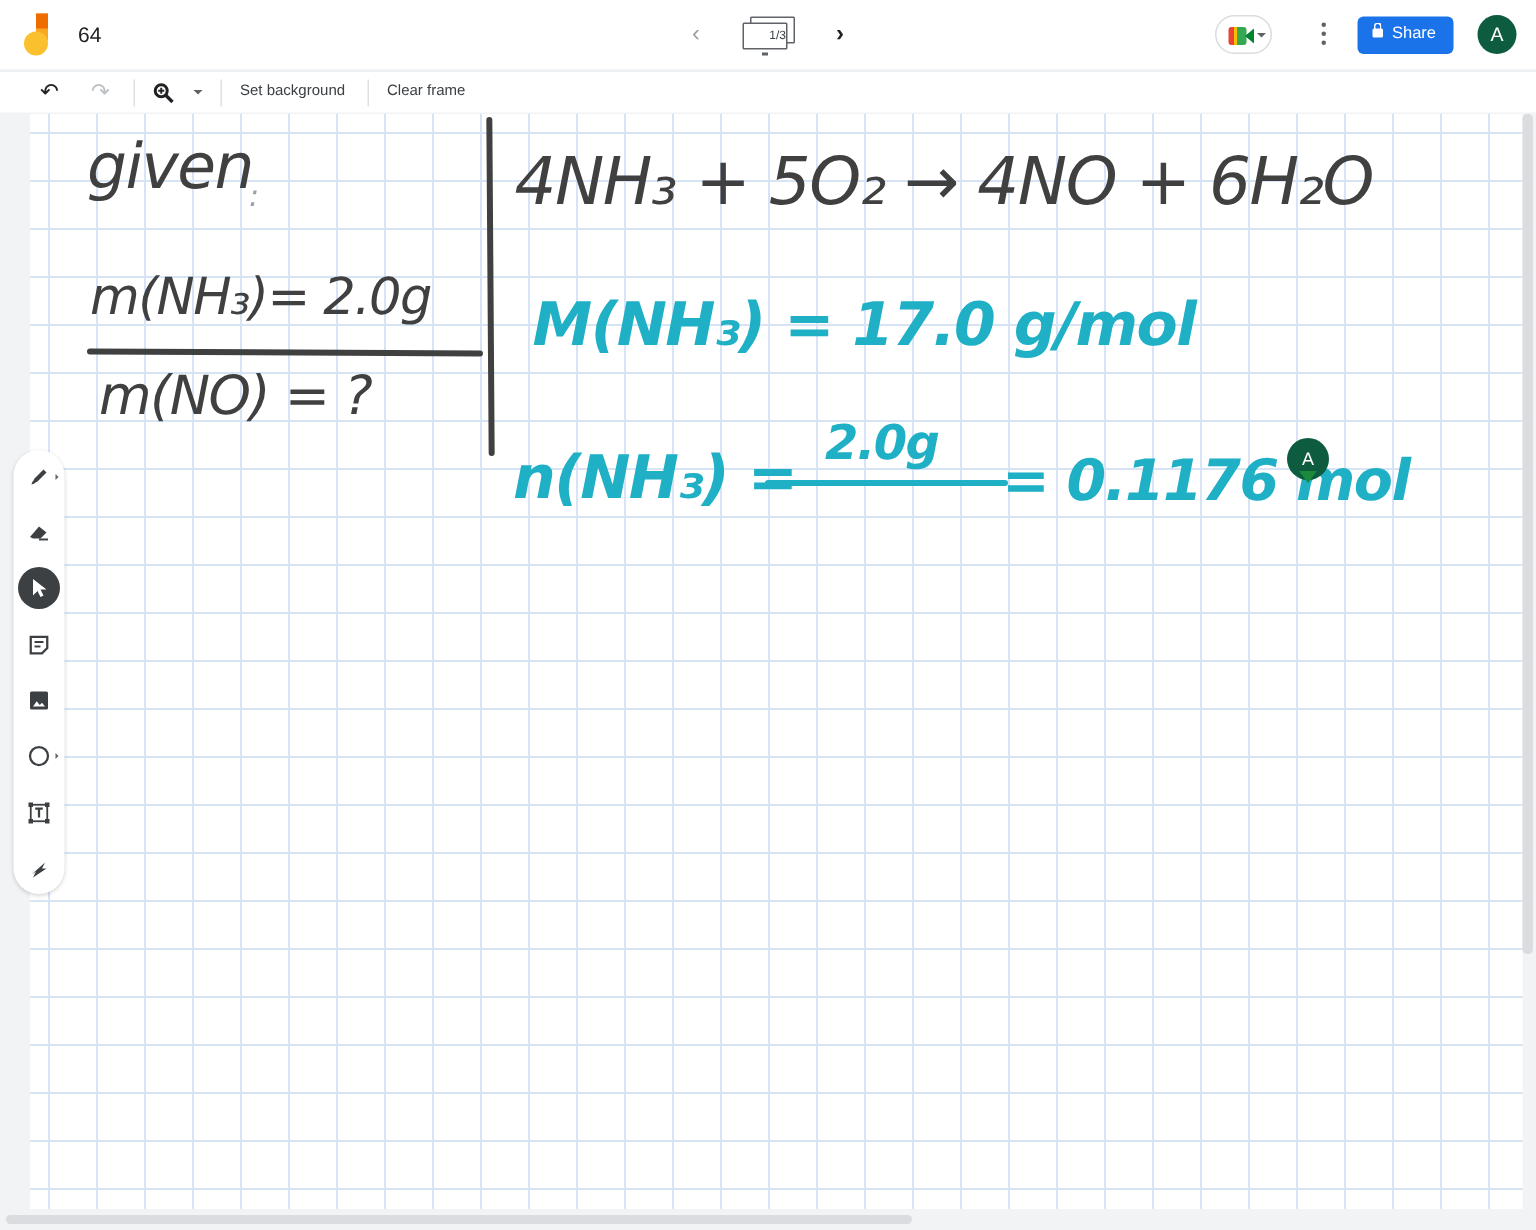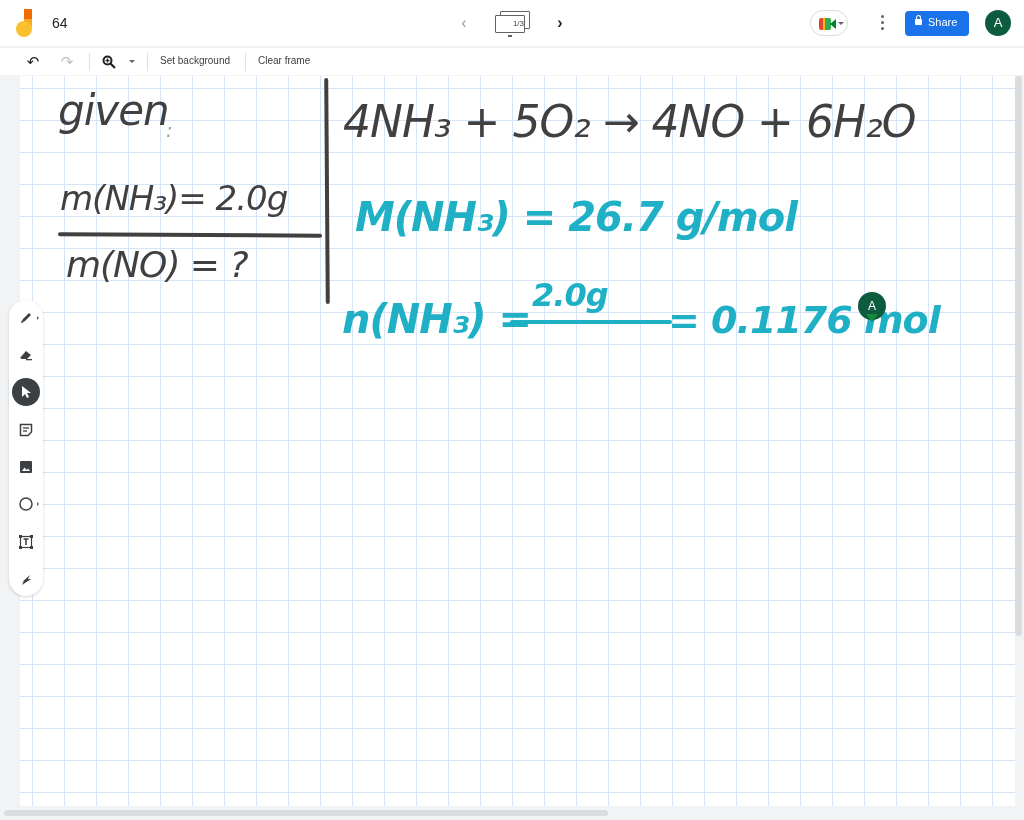--- a/index.html
+++ b/index.html
@@ -64,21 +64,21 @@
     .given-label { left: 38px; top: 10px; font-size: 42px; font-weight: normal; font-family: "DejaVu Sans", sans-serif; }
     .given-colon { left: 146px; top: 42px; font-size: 20px; color: #9aa0a6; }
     .given-mass { left: 40px; top: 102px; font-size: 34px; }
     .given-line { position: absolute; left: 38px; top: 157px; width: 264px; height: 4px; background: #404040; border-radius: 2px; transform: rotate(0.3deg); }
     .unknown-mass { left: 46px; top: 168px; font-size: 36px; }
     .divider-line { position: absolute; left: 305px; top: 2px; width: 4px; height: 226px; background: #404040; border-radius: 2px; transform: rotate(-0.4deg); }
 
     .equation { left: 323px; top: 20px; font-size: 44px; }
     .molar-mass { left: 335px; top: 118px; font-size: 40px; }
     .moles-lhs { left: 322px; top: 220px; font-size: 40px; }
-    .frac-num { left: 512px; top: 200px; font-size: 32px; }
+    .frac-num { left: 530px; top: 200px; font-size: 32px; }
     .frac-bar { position: absolute; left: 490px; top: 244px; width: 162px; height: 4px; background: #1fb0c6; border-radius: 2px; }
     .frac-den { left: 496px; top: 246px; font-size: 30px; }
     .moles-rhs { left: 648px; top: 222px; font-size: 38px; }
 
     .cursor-tag { position: absolute; left: 838px; top: 216px; width: 28px; height: 28px; background: #0d5c3f; border-radius: 50% 50% 50% 50%; color: #fff; font-size: 12px; text-align: center; line-height: 28px; }
     .cursor-tag::after { content: ""; position: absolute; left: 8px; top: 22px; width: 0; height: 0; border-left: 6px solid transparent; border-right: 6px solid transparent; border-top: 8px solid #1a8a3a; }
 
     
     .palette { position: absolute; left: 9px; top: 300px; width: 34px; height: 296px; background: #ffffff; border-radius: 17px; box-shadow: 0 1px 3px rgba(0,0,0,0.18); }
     .tool { position: absolute; left: 3px; width: 28px; height: 28px; border-radius: 50%; cursor: pointer; }
@@ -146,21 +146,21 @@
 
 <div class="canvas">
   <div class="ink ink-dark given-label">given</div>
   <div class="ink given-colon">:</div>
   <div class="ink ink-dark given-mass">m(NH₃)= 2.0g</div>
   <div class="given-line"></div>
   <div class="ink ink-dark unknown-mass">m(NO) = ?</div>
   <div class="divider-line"></div>
 
   <div class="ink ink-dark equation">4NH₃ + 5O₂ → 4NO + 6H₂O</div>
-  <div class="ink ink-teal molar-mass">M(NH₃) = 26.7 g/mol</div>
+  <div class="ink ink-teal molar-mass">M(NH₃) = 17.0 g/mol</div>
   <div class="ink ink-teal moles-lhs">n(NH₃) =</div>
   <div class="ink ink-teal frac-num">2.0g</div>
   <div class="frac-bar"></div>
   <div class="ink ink-teal moles-rhs">= 0.1176 mol</div>
 
   <div class="cursor-tag">A</div>
 </div>
 
 <div class="v-scroll"></div>
 <div class="h-scroll"></div>

